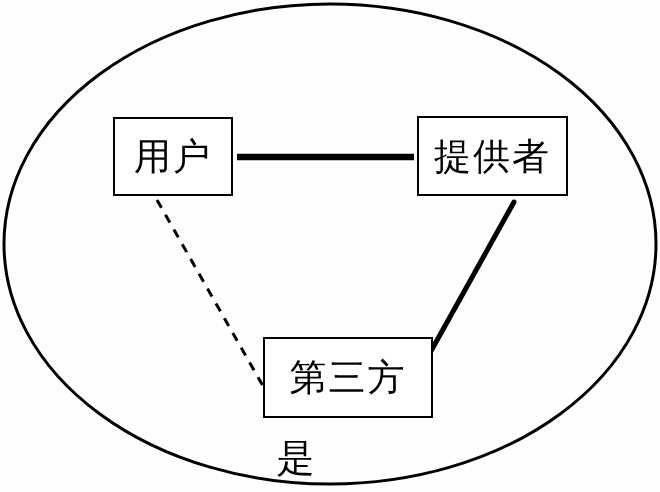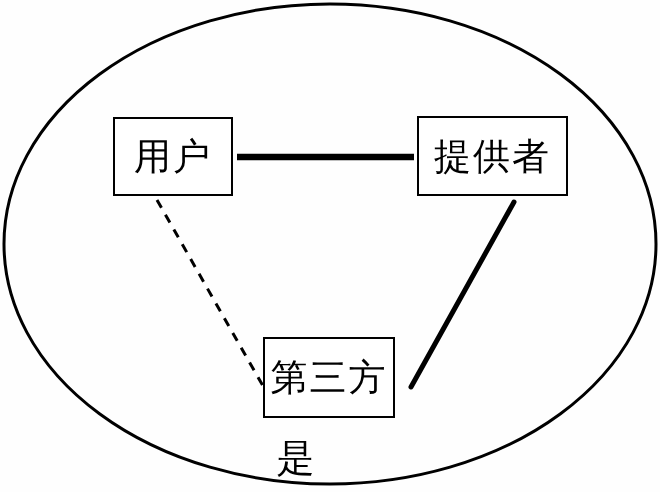--- a/index.html
+++ b/index.html
@@ -30,21 +30,21 @@
     background: #ffffff;
     display: flex;
     align-items: center;
     justify-content: center;
     font-size: 37px;
     letter-spacing: 2px;
     line-height: 1;
   }
   .node-user    { left: 113px; top: 117px; width: 120px; height: 79px; }
   .node-provider{ left: 417px; top: 116px; width: 151px; height: 80px; }
-  .node-third   { left: 263px; top: 337px; width: 132px; height: 81px; justify-content: center; }
+  .node-third   { left: 263px; top: 337px; width: 170px; height: 81px; justify-content: center; }
   .float-label {
     position: absolute;
     text-align: center;
     font-size: 36px;
     line-height: 40px;
     letter-spacing: 1px;
     white-space: nowrap;
   }
   .center-label { left: 225px; top: 262px; width: 220px; }
   .bottom-label { left: 266px; top: 438px; width: 60px; font-size: 38px; }

